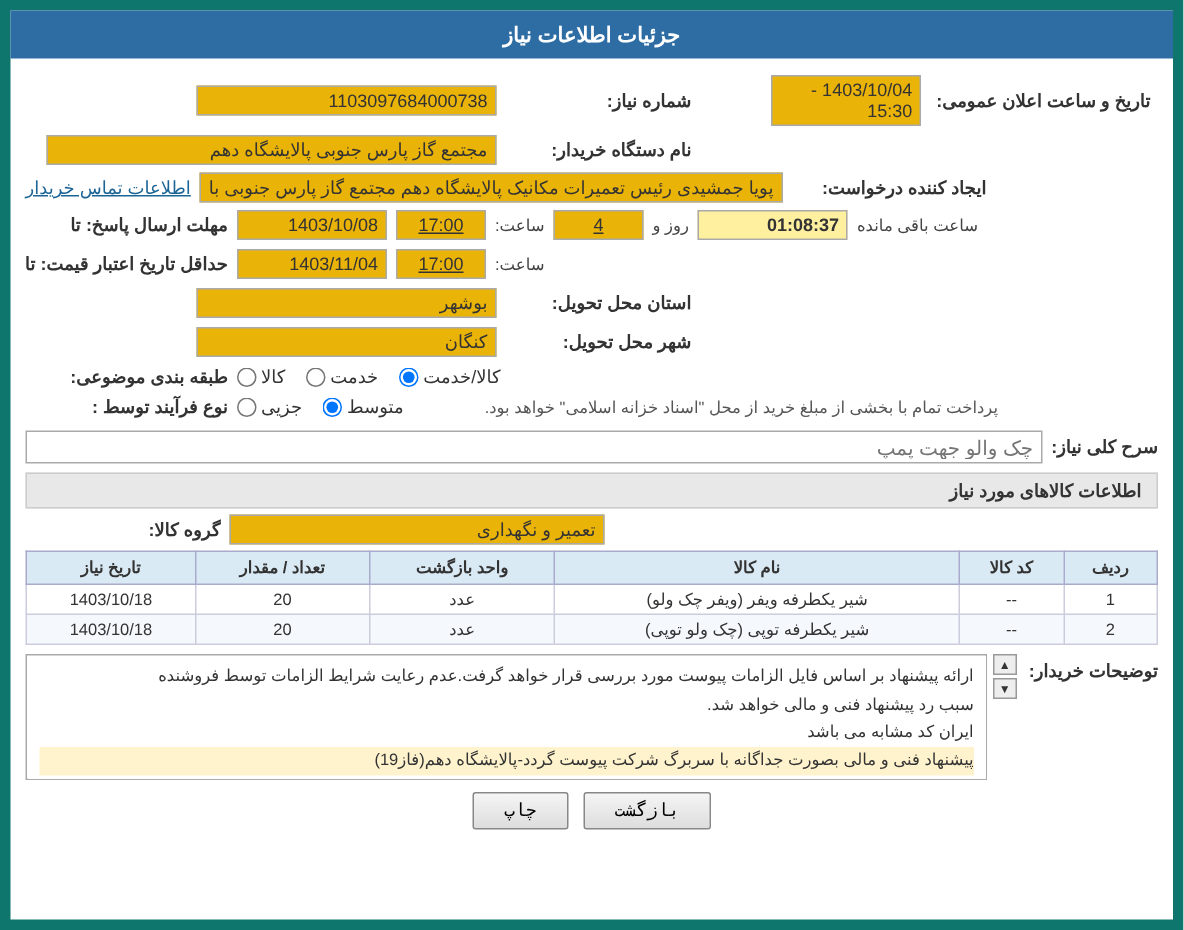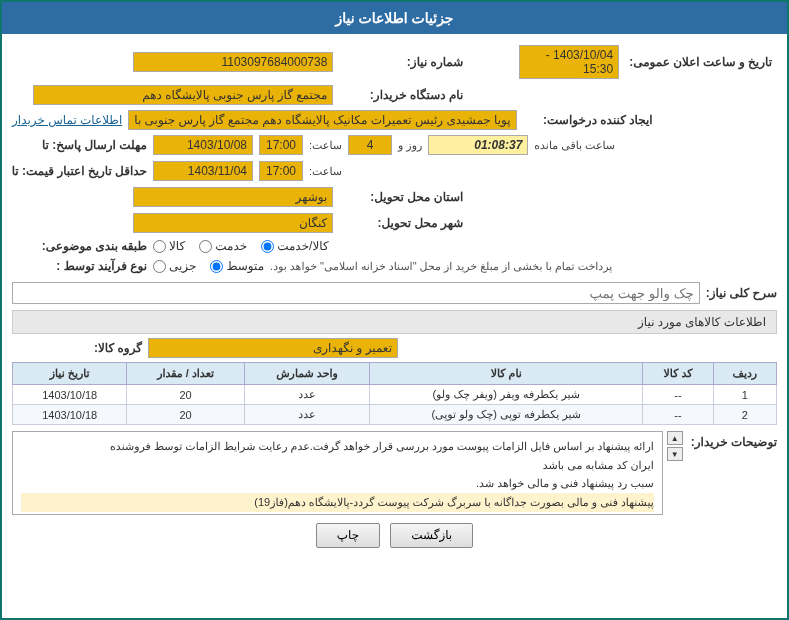--- a/index.html
+++ b/index.html
@@ -7,21 +7,21 @@
       font-family: Tahoma, Arial, sans-serif;
       font-size: 12px;
       background: #f0f0f0;
       direction: rtl;
       color: #333;
     }
     .page-container {
       width: 789px;
       min-height: 620px;
       background: #fff;
-      border: 2px solid #0f766e;
+      border: 7px solid #0f766e;
     }
     .header {
       background: #2e6da4;
       color: #fff;
       text-align: center;
       padding: 8px 0;
       font-size: 14px;
       font-weight: bold;
     }
     .content {
@@ -57,22 +57,23 @@
       width: 300px;
     }
     .input-medium {
       width: 200px;
     }
     .input-small {
       width: 100px;
       padding-left: 13px;
     }
     .input-num {
-      width: 44px;
+      width: 60px;
       text-align: center;
+      text-decoration: underline;
     }
     .inline-row {
       display: flex;
       align-items: center;
       gap: 6px;
       justify-content: flex-end;
       flex-wrap: wrap;
     }
     .inline-label {
       font-size: 11px;
@@ -80,21 +81,21 @@
     }
     .blue-link {
       color: #1a6496;
       text-decoration: underline;
       cursor: pointer;
     }
     .section-title {
       background: #e8e8e8;
       border: 1px solid #ccc;
       padding: 4px 10px;
-      font-weight: normal;
+      font-weight: bold;
       font-size: 12px;
       margin: 6px 0 4px 0;
       text-align: right;
     }
     .radio-row {
       display: flex;
       gap: 14px;
       align-items: center;
       justify-content: flex-end;
     }
@@ -161,21 +162,21 @@
       justify-content: center;
       gap: 10px;
       margin: 8px 0 4px 0;
     }
     .btn {
       padding: 4px 20px;
       border: 1px solid #888;
       background: linear-gradient(to bottom, #f5f5f5, #ddd);
       cursor: pointer;
       font-size: 12px;
-      font-family: Liberation Serif, serif;
+      font-family: Liberation Mono, monospace;
       border-radius: 2px;
     }
     .scroll-arrows {
       display: flex;
       flex-direction: column;
       gap: 2px;
     }
     .arrow-btn {
       width: 16px;
       height: 14px;
@@ -241,21 +242,21 @@
             <span class="label-cell">ایجاد کننده درخواست:</span>
             <span class="input-box" style="min-width:360px;">پویا جمشیدی رئیس تعمیرات مکانیک پالایشگاه دهم  مجتمع گاز پارس جنوبی  با</span>
             <span class="blue-link">اطلاعات تماس خریدار</span>
           </div>
         </td>
       </tr>
       <tr>
         <td colspan="5">
           <div class="inline-row" style="justify-content:flex-end;">
             <span class="inline-label">ساعت باقی مانده</span>
-            <span class="input-box input-small" style="background:#fff0a0;font-weight:bold;font-style:italic;">01:08:37</span>
+            <span class="input-box input-small" style="background:#fff0a0;font-weight:bold;">01:08:37</span>
             <span class="inline-label">روز و</span>
             <span class="input-box input-num">4</span>
             <span class="inline-label">ساعت:</span>
             <span class="input-box input-num">17:00</span>
             <span class="input-box input-small">1403/10/08</span>
             <span class="label-cell">مهلت ارسال پاسخ: تا</span>
           </div>
         </td>
       </tr>
       <tr>
@@ -299,21 +300,21 @@
                 <input type="radio" name="tabagheh" style="">
               </div>
             </div>
             <span class="label-cell">طبقه بندی موضوعی:</span>
           </div>
         </td>
       </tr>
       <tr>
         <td colspan="5">
           <div class="inline-row" style="justify-content:flex-end;">
-            <span style="font-size:11px;color:#555;">پرداخت تمام با بخشی از مبلغ خرید از محل "اسناد خزانه اسلامی" خواهد بود.</span>
+            <span style="font-size:11px;color:#555;margin-left:48px;">پرداخت تمام با بخشی از مبلغ خرید از محل "اسناد خزانه اسلامی" خواهد بود.</span>
             <div class="radio-row">
               <div class="radio-item">
                 <span>متوسط</span>
                 <input type="radio" name="farayand" checked="" style="">
               </div>
               <div class="radio-item">
                 <span>جزیی</span>
                 <input type="radio" name="farayand" style="">
               </div>
             </div>
@@ -335,21 +336,21 @@
       <span class="input-box" style="min-width:250px;">تعمیر و نگهداری</span>
       <span class="label-cell">گروه کالا:</span>
     </div>
 
     <table class="data-table">
       <thead>
         <tr>
           <th>ردیف</th>
           <th>کد کالا</th>
           <th>نام کالا</th>
-          <th>واحد شمارش</th>
+          <th>واحد بازگشت</th>
           <th>تعداد / مقدار</th>
           <th>تاریخ نیاز</th>
         </tr>
       </thead>
       <tbody id="kala-tbody">
       <tr>
       <td>1</td>
       <td>--</td>
       <td>شیر یکطرفه ویفر (ویفر چک ولو)</td>
       <td>عدد</td>
@@ -371,22 +372,22 @@
       <span class="notes-label">توضیحات خریدار:</span>
       <div class="notes-content">
         <div style="display:flex;gap:4px;align-items:flex-start;">
           <div class="scroll-arrows">
             <div class="arrow-btn">▲</div>
             <div class="arrow-btn">▼</div>
           </div>
           <div class="scroll-box" style="flex:1;" id="tozih-box">
               <div class="scroll-inner">
                 <div>ارائه پیشنهاد بر اساس فایل الزامات پیوست مورد بررسی قرار خواهد گرفت.عدم رعایت شرایط الزامات توسط فروشنده</div>
+                <div>سبب رد پیشنهاد فنی و مالی خواهد شد.</div>
                 <div>ایران کد مشابه می باشد</div>
-                <div>سبب رد پیشنهاد فنی و مالی خواهد شد.</div>
                 <div class="highlight-line">پیشنهاد فنی و مالی بصورت جداگانه با سربرگ شرکت پیوست گردد-پالایشگاه دهم(فاز19)</div>
               </div>
             </div>
         </div>
       </div>
     </div>
 
     <div class="buttons-row">
       <button class="btn">بازگشت</button>
       <button class="btn">چاپ</button>

